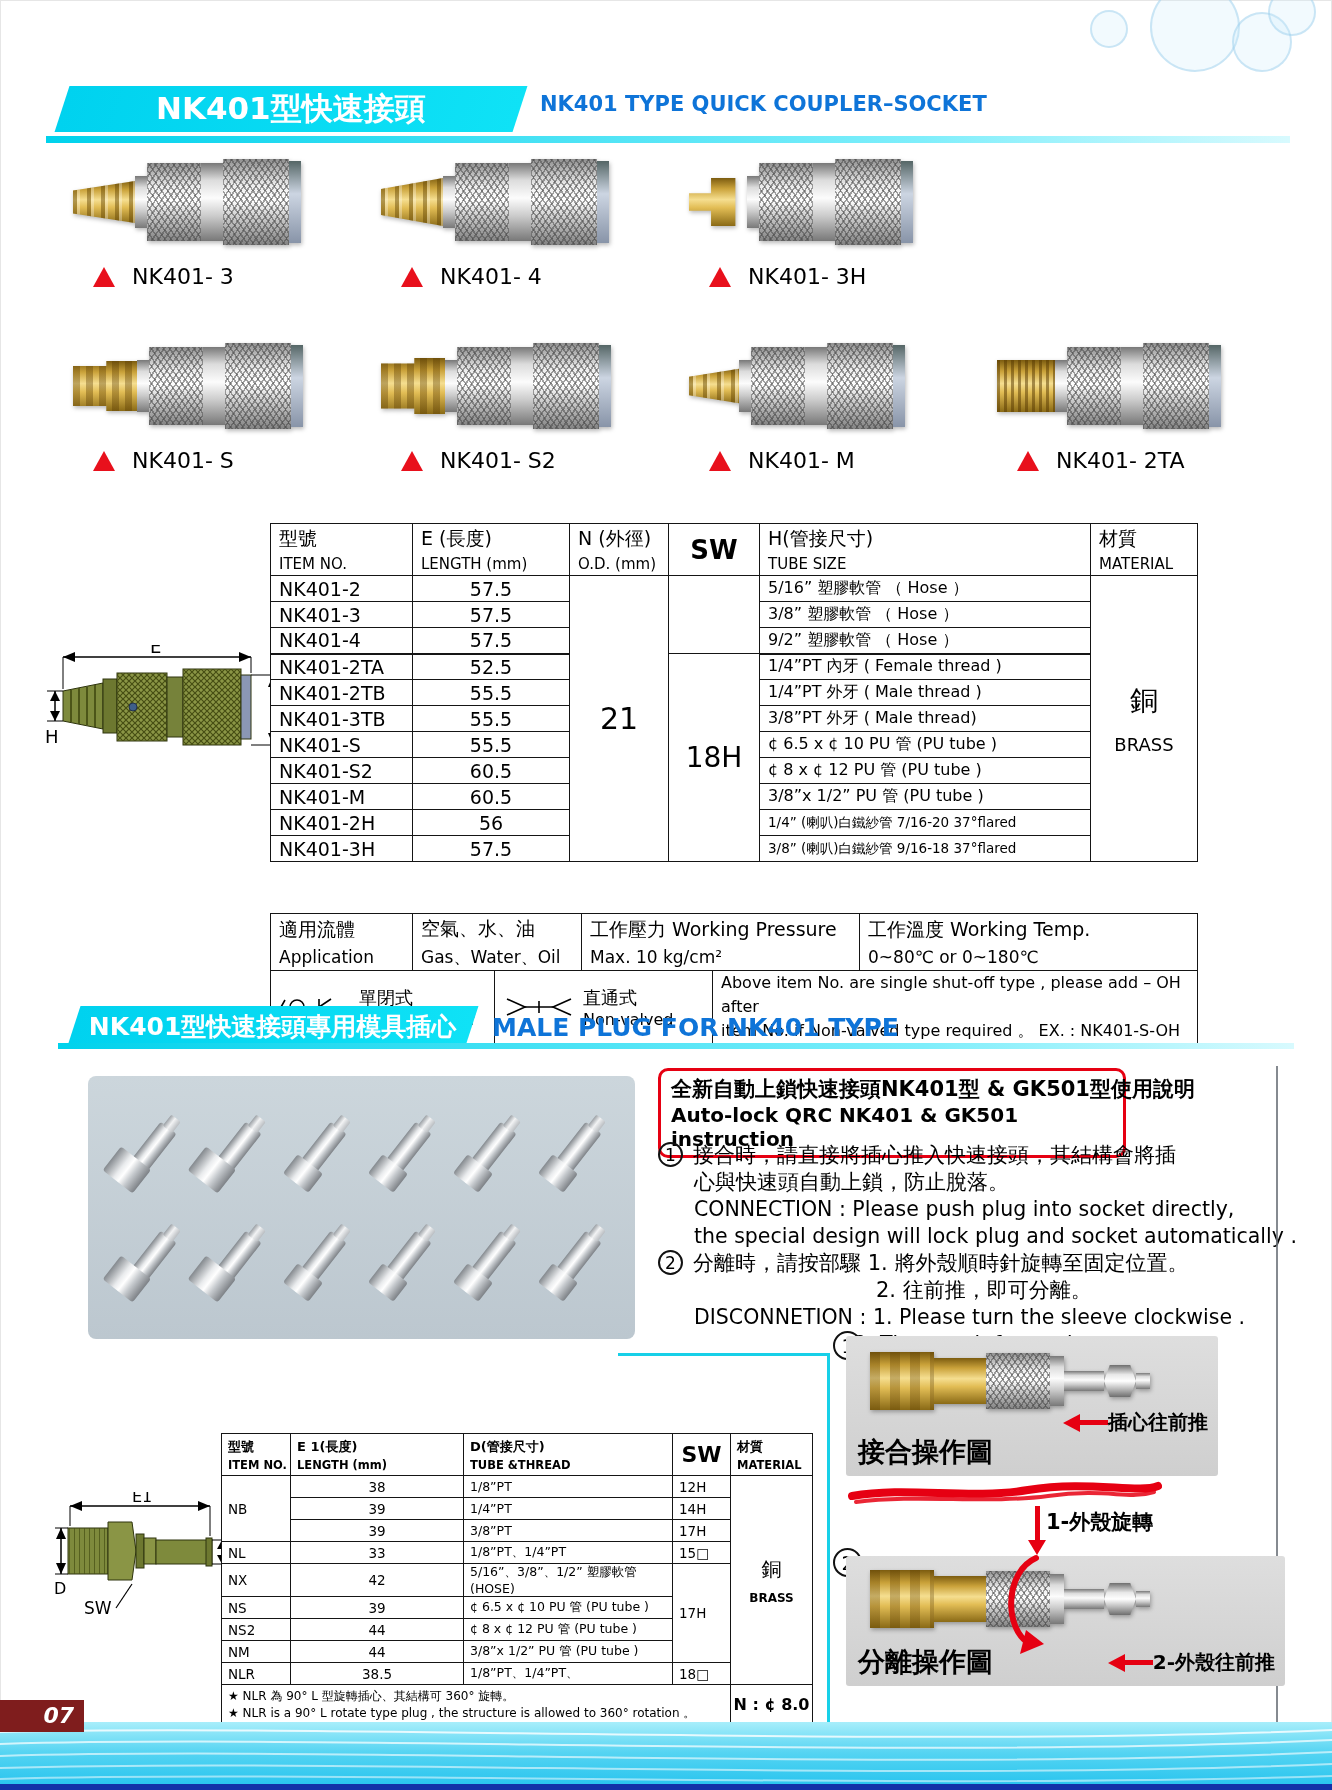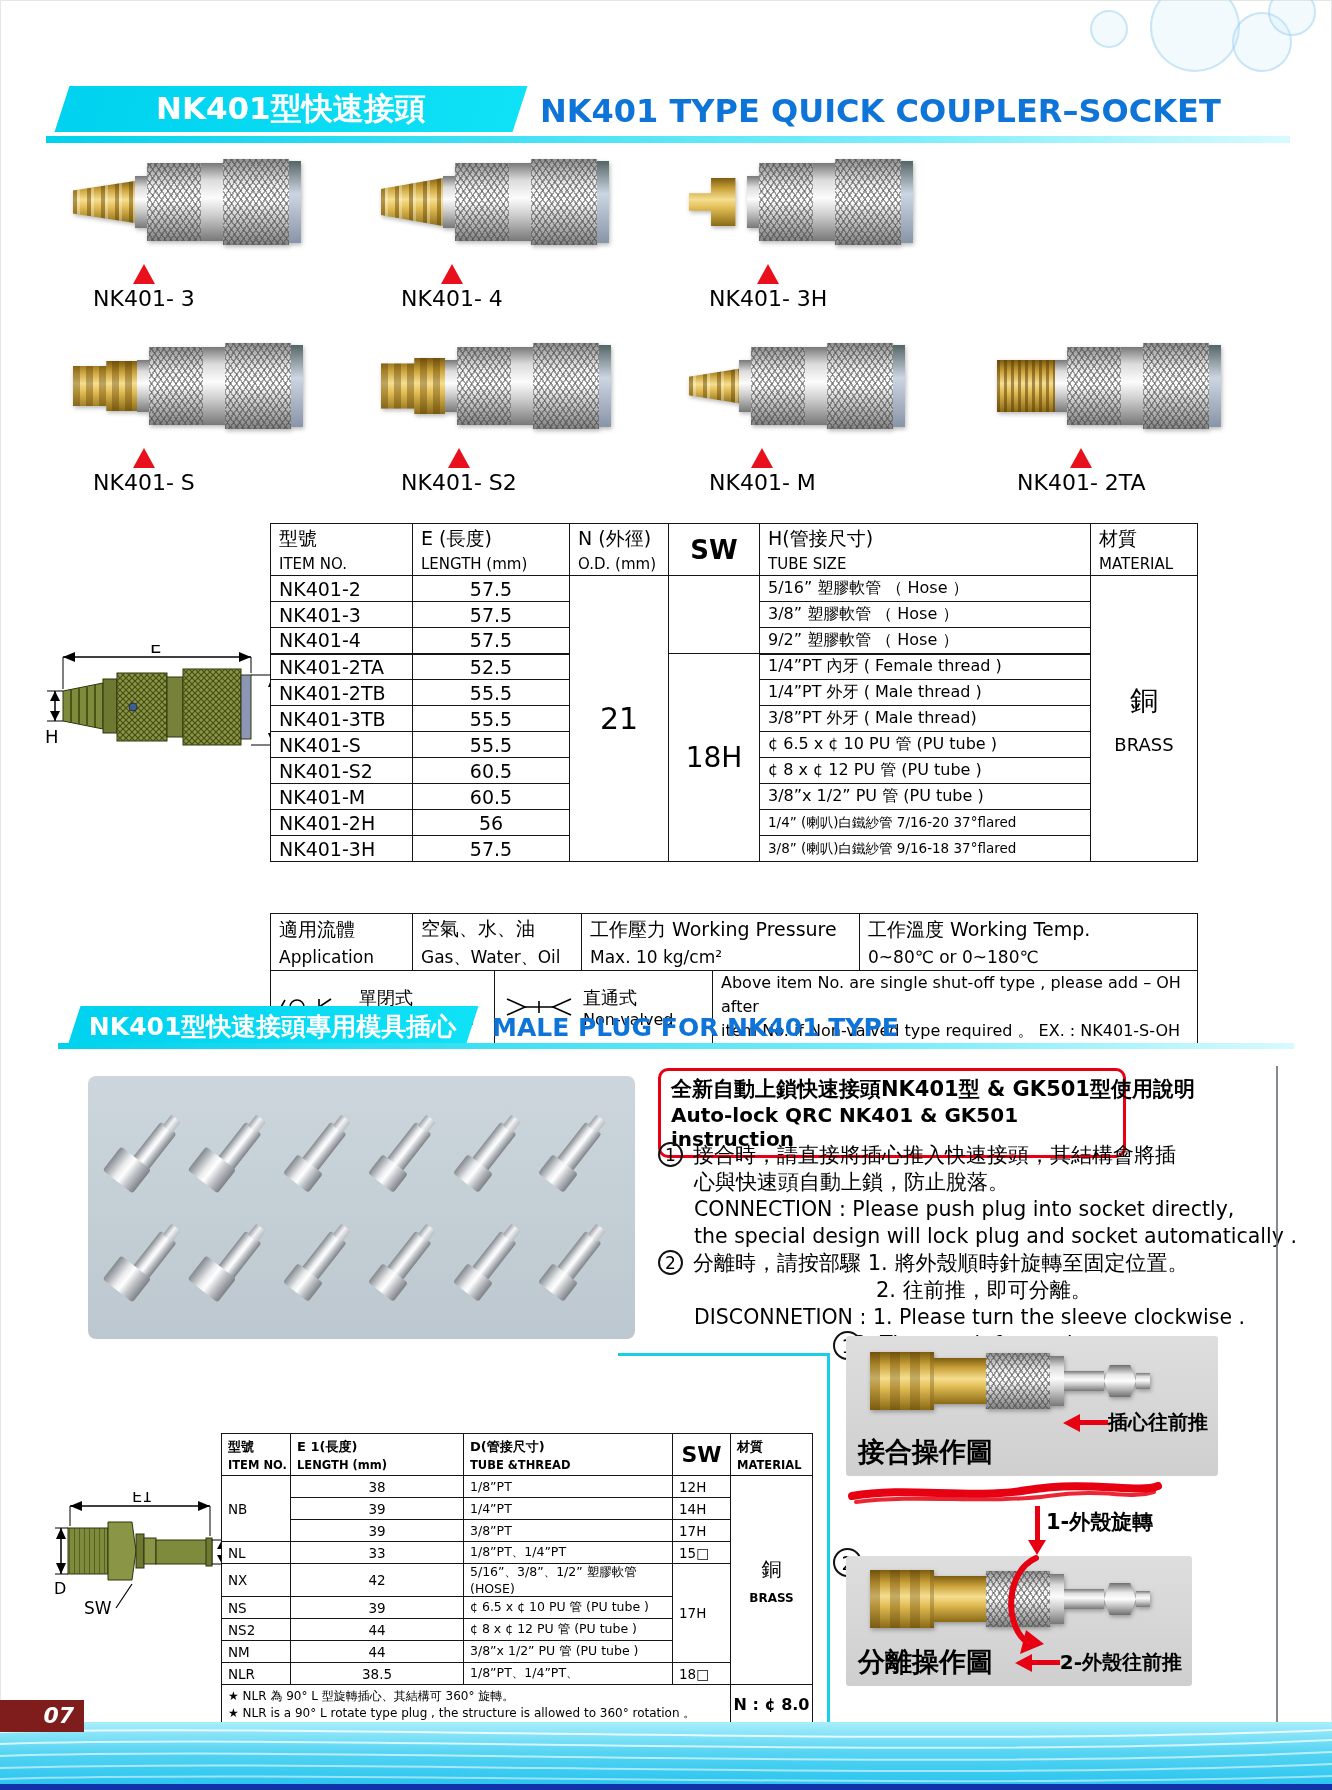--- a/index.html
+++ b/index.html
@@ -16,21 +16,21 @@
   .para{position:absolute;background:linear-gradient(90deg,#00d2ef,#0fe2f6);
         transform:skewX(-18deg);display:flex;align-items:center;justify-content:center;}
   .para .ptxt{transform:skewX(18deg);color:#fff;font-weight:bold;white-space:nowrap;}
   .entitle{position:absolute;font-weight:bold;color:#0e74d8;white-space:nowrap;}
   .cyanband{position:absolute;background:linear-gradient(90deg,#00d2ec,#7eeefb 70%,#d8fafe);}
 
   
   .prod-row{position:absolute;left:55px;width:1235px;display:flex;}
   .prod{width:308px;display:flex;flex-direction:column;align-items:flex-start;}
   .photo{height:112px;width:100%;display:flex;align-items:center;justify-content:flex-start;padding-left:18px;box-sizing:border-box;}
-  .plabel{margin-top:6px;margin-left:38px;font-size:22px;display:flex;align-items:center;gap:2px;flex-direction:column;}
+  .plabel{margin-top:6px;margin-left:38px;font-size:22px;display:flex;align-items:center;gap:17px;}
   .tri{width:0;height:0;border-left:11px solid transparent;border-right:11px solid transparent;
        border-bottom:20px solid #e8101c;display:inline-block;}
 
   .cp{display:flex;align-items:center;filter:drop-shadow(1px 2px 2px rgba(0,0,0,.28));}
   .pp{flex:none;}
   .brass{background:linear-gradient(180deg,#7c5c10 0%,#caa23a 22%,#f5de90 45%,#e2bd55 62%,#8a6a16 100%);}
   .chrome{background:linear-gradient(180deg,#787878 0%,#dcdcdc 22%,#fcfcfc 45%,#cbcbcb 68%,#787878 100%);}
   .knurlbg{background-image:
       repeating-linear-gradient(55deg,rgba(70,70,70,.5) 0 1.5px,transparent 1.5px 5px),
       repeating-linear-gradient(-55deg,rgba(70,70,70,.5) 0 1.5px,transparent 1.5px 5px),
@@ -154,21 +154,21 @@
 <div class="page">
 
   <div class="bubble" style="left:1150px;top:-18px;width:86px;height:86px;"></div>
   <div class="bubble" style="left:1232px;top:12px;width:56px;height:56px;"></div>
   <div class="bubble" style="left:1268px;top:-12px;width:44px;height:44px;"></div>
   <div class="bubble" style="left:1090px;top:10px;width:34px;height:34px;"></div>
 
   <div class="para" style="left:62px;top:86px;width:458px;height:46px;">
     <span class="ptxt" style="font-size:31px;">NK401型快速接頭</span>
   </div>
-  <div class="entitle" style="left:540px;top:92px;font-size:32px;">NK401 TYPE QUICK COUPLER–SOCKET</div>
+  <div class="entitle" style="left:540px;top:92px;font-size:21px;">NK401 TYPE QUICK COUPLER–SOCKET</div>
   <div class="cyanband" style="left:46px;top:136px;width:1244px;height:7px;"></div>
 
   <div class="prod-row" style="top:146px;">
     <div class="prod">
       <div class="photo">
         <div class="cp">
           <div class="pp att-barb"></div>
             <div class="pp neck chrome"></div>
             <div class="pp knurl knurlbg"></div>
             <div class="pp mid chrome"></div>
@@ -686,21 +686,21 @@
     <path d="M8 22 C 70 14, 140 24, 200 16 S 280 20, 306 12" stroke="#e60012" stroke-width="4" fill="none" stroke-linecap="round" opacity=".85"></path>
   </svg>
 
   <div class="downarrow" style="left:1028px;top:1506px;">
     <span class="shaft"></span>
       <span class="head"></span>
   </div>
   <div class="rotlabel" style="left:1046px;top:1508px;">1-外殼旋轉</div>
 
   <span class="cnum abs" style="left:833px;top:1548px;width:29px;height:29px;font-size:19px;">2</span>
-  <div class="opphoto" style="left:846px;top:1556px;width:346px;height:130px;">
+  <div class="opphoto" style="left:846px;top:1556px;width:439px;height:130px;">
     <div class="op-asm" style="top:14px;">
       <div class="pp o-hexL"></div>
         <div class="pp o-body brass"></div>
         <div class="pp o-knurl knurlbg"></div>
         <div class="pp o-ring chrome"></div>
         <div class="pp o-stem chrome"></div>
         <div class="pp o-nut"></div>
         <div class="pp o-tip chrome"></div>
     </div>
     <svg width="60" height="110" viewBox="0 0 60 110" style="position:absolute;left:150px;top:-4px;">

